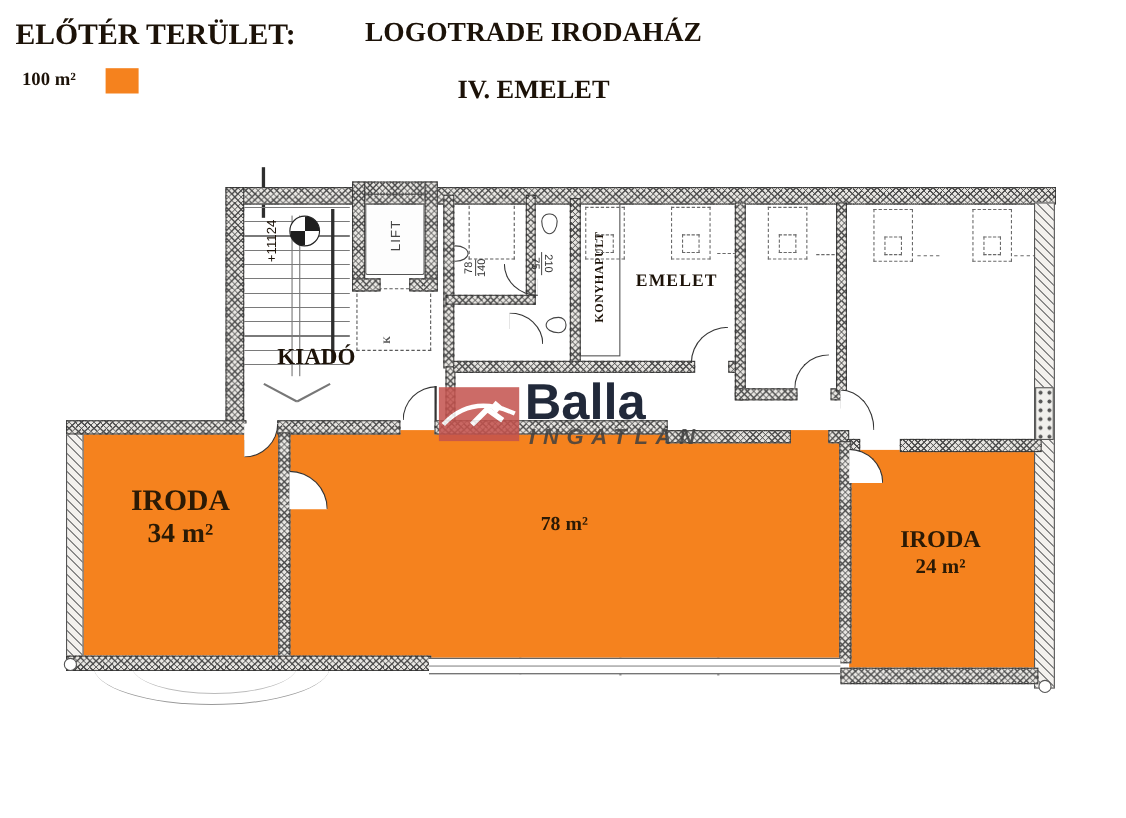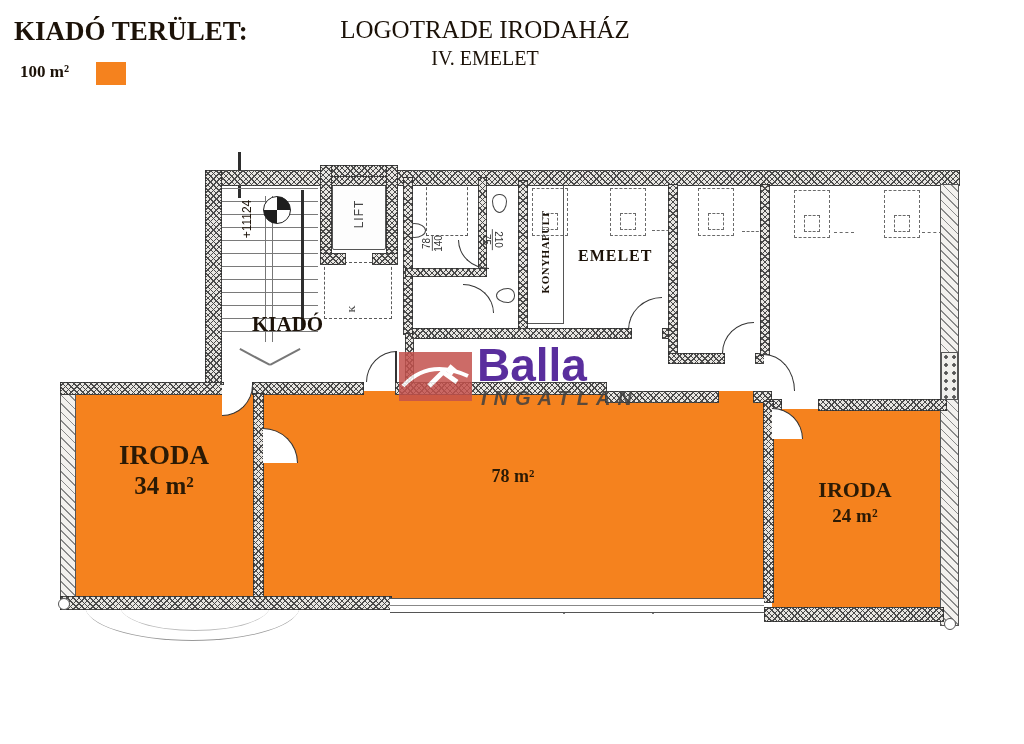--- a/index.html
+++ b/index.html
@@ -53,36 +53,36 @@
       display:flex;flex-direction:column;align-items:center;line-height:1.1;}
   .dims span:first-child{border-bottom:1px solid #555;padding:0 2px;}
   
   .room{position:absolute;z-index:2;}
   .roomlabel{position:absolute;z-index:5;display:flex;flex-direction:column;align-items:center;
       justify-content:center;font-weight:bold;color:#2b1a05;text-align:left;}
   
   .legend-title{position:absolute;left:14px;top:16px;font-size:27px;font-weight:bold;}
   .legend-area{position:absolute;left:20px;top:62px;font-size:17px;font-weight:bold;}
   .swatch{position:absolute;left:96px;top:62px;width:30px;height:23px;}
-  .hdr{position:absolute;left:285px;width:400px;text-align:center;font-weight:normal;}
+  .hdr{position:absolute;left:285px;width:400px;text-align:center;font-weight:bold;}
   .wm-box{position:absolute;left:399px;top:352px;width:73px;height:49px;opacity:.85;z-index:7;}
   .wm-brand{position:absolute;left:477px;top:342px;font-family:"Liberation Sans",sans-serif;
       font-weight:bold;font-size:46px;line-height:1;opacity:.92;z-index:7;}
   .wm-sub{position:absolute;left:481px;top:387px;font-family:"Liberation Sans",sans-serif;
       font-weight:bold;font-size:20px;letter-spacing:7px;opacity:.85;z-index:7;}
 </style>
 </head>
 <body>
 
-<div class="legend-title">KIADÓ TERÜLET:</div>
+<div class="legend-title">ELŐTÉR TERÜLET:</div>
 <div class="legend-area">100 m²</div>
 <div class="swatch" style="background: rgb(245, 130, 30);"></div>
 
 <div class="hdr" style="top:16px;font-size:25px;">LOGOTRADE IRODAHÁZ</div>
-<div class="hdr" style="top:47px;font-size:20px;">IV. EMELET</div>
+<div class="hdr" style="top:69px;font-size:24px;">IV. EMELET</div>
 
 <div class="hx" style="left:205px;top:170px;width:753px;height:14px;"></div>
 <div class="hx" style="left:205px;top:170px;width:15px;height:222px;"></div>
 <div class="hd" style="left:940px;top:184px;width:17px;height:440px;"></div>
 <div class="dotwall" style="left:941px;top:352px;width:15px;height:46px;"></div>
 <div class="hd" style="left:60px;top:382px;width:14px;height:225px;"></div>
 <div class="line" style="left:238px;top:152px;width:3px;height:46px;background:#2e2e2e;"></div>
 
 <div class="hx" style="left:320px;top:165px;width:76px;height:10px;"></div>
 <div class="hx" style="left:320px;top:165px;width:10px;height:98px;"></div>
@@ -195,14 +195,14 @@
 <div class="planlabel" style="left:252px;top:312px;font-size:21px;">KIADÓ</div>
 <div class="planlabel" style="left:578px;top:247px;font-size:16px;letter-spacing:1px;">EMELET</div>
 
 <div class="wm-box" style="background: rgb(196, 82, 77);">
   <svg width="73" height="49" viewBox="0 0 73 49" style="display:block;">
     <path d="M4 34 Q 30 6 69 24" fill="none" stroke="#ffffff" stroke-width="4"></path>
     <path d="M30 34 L44 20 L58 30" fill="none" stroke="#ffffff" stroke-width="5"></path>
     <rect x="48" y="14" width="8" height="8" fill="#ffffff" transform="rotate(40 52 18)"></rect>
   </svg>
 </div>
-<div class="wm-brand" style="color: #4c1d95;">Balla</div>
+<div class="wm-brand" style="color: #0f172a;">Balla</div>
 <div class="wm-sub" style="color: #404040; font-style: italic;">INGATLAN</div>
 
 </body></html>

